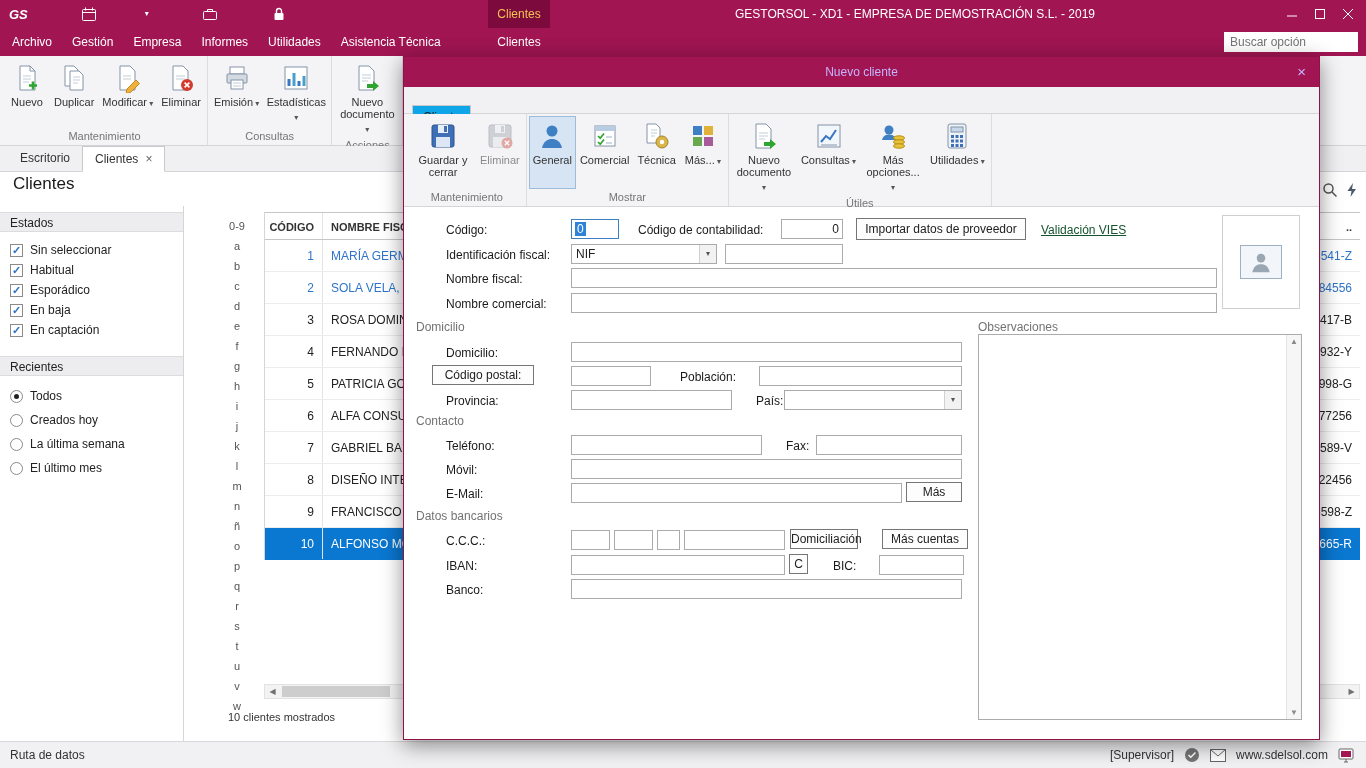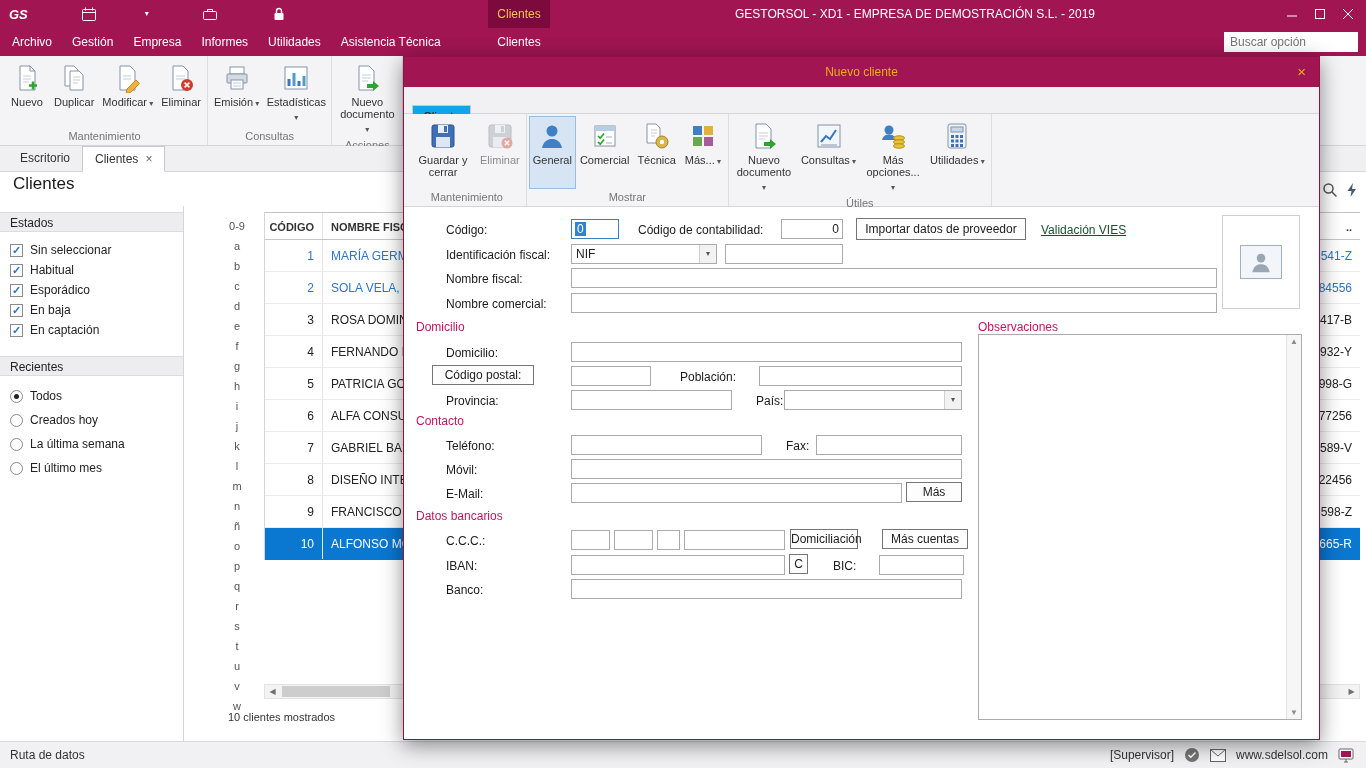--- a/index.html
+++ b/index.html
@@ -76,28 +76,28 @@
   .t-footer{position:absolute;left:228px;top:565px;font-size:11px;color:#333;}
 
   
   .statusbar{position:absolute;left:0;top:741px;width:1366px;height:27px;background:#f1f0f2;border-top:1px solid #d8d7d9;display:flex;align-items:center;}
   .sb-left{margin-left:10px;font-size:12px;color:#333;}
   .sb-right{margin-left:auto;margin-right:12px;display:flex;align-items:center;gap:10px;font-size:12px;color:#333;}
   .sb-ic{display:flex;align-items:center;cursor:pointer;}
 
   
   .dialog{position:absolute;left:403px;top:56px;width:917px;height:684px;background:var(--rib-bg);border:1px solid #8e1147;box-shadow:0 5px 20px rgba(0,0,0,.45);z-index:20;}
-  .dlg-titlebar{height:30px;background:var(--maroon);color:#eab308;text-align:center;line-height:30px;font-size:12px;position:relative;}
+  .dlg-titlebar{height:30px;background:var(--maroon);color:#c4b5fd;text-align:center;line-height:30px;font-size:12px;position:relative;}
   .dlg-close{position:absolute;right:13px;top:0;font-size:15px;cursor:pointer;line-height:30px;}
   .dlg-tabs{position:absolute;left:0;top:30px;width:100%;height:27px;background:#f1f0f2;border-bottom:1px solid var(--bord);}
   .dlg-tab{position:absolute;left:8px;top:4px;height:24px;min-width:58px;padding:0 10px;background:#0ea5e9;border:1px solid #c9c8ca;border-bottom:none;text-align:left;line-height:22px;font-size:12px;cursor:pointer;margin-top:14px;}
   .dlg-ribbon{position:absolute;left:0;top:57px;width:100%;height:93px;background:var(--rib-bg);border-bottom:1px solid var(--bord);display:flex;padding-left:4px;}
   .dlg-formbg{position:absolute;left:0;top:150px;right:0;bottom:0;background:#fff;}
   .flabel{position:absolute;font-size:12px;color:#1a1a1a;white-space:nowrap;}
-  .fsec{position:absolute;font-size:12px;color:#be185d;white-space:nowrap;}
+  .fsec{position:absolute;font-size:12px;color:#737373;white-space:nowrap;}
   .finput{position:absolute;height:20px;border:1px solid var(--inbord);background:#fff;font-size:12px;padding:2px 3px;color:#222;}
   .finput.ra{text-align:right;}
   .finput.focus{border-color:#3d7fc1;}
   .seltext{background:#2f83d6;color:#fff;padding:0 2px;}
   .fbtn{position:absolute;height:20px;border:1px solid #767676;background:#fdfdfd;font-size:12px;text-align:center;line-height:18px;cursor:pointer;white-space:nowrap;}
   .flink{position:absolute;font-size:12px;color:#14532d;text-decoration:underline;cursor:pointer;}
   .combo{position:absolute;height:20px;border:1px solid var(--inbord);background:#fff;cursor:pointer;}
   .cval{position:absolute;left:4px;top:2px;font-size:12px;}
   .carrow{position:absolute;right:0;top:0;width:17px;height:18px;border-left:1px solid #d0d0d0;background:#f2f2f2;text-align:center;font-size:8px;line-height:18px;color:#555;}
   .obsbox{position:absolute;border:1px solid var(--inbord);background:#fff;}

